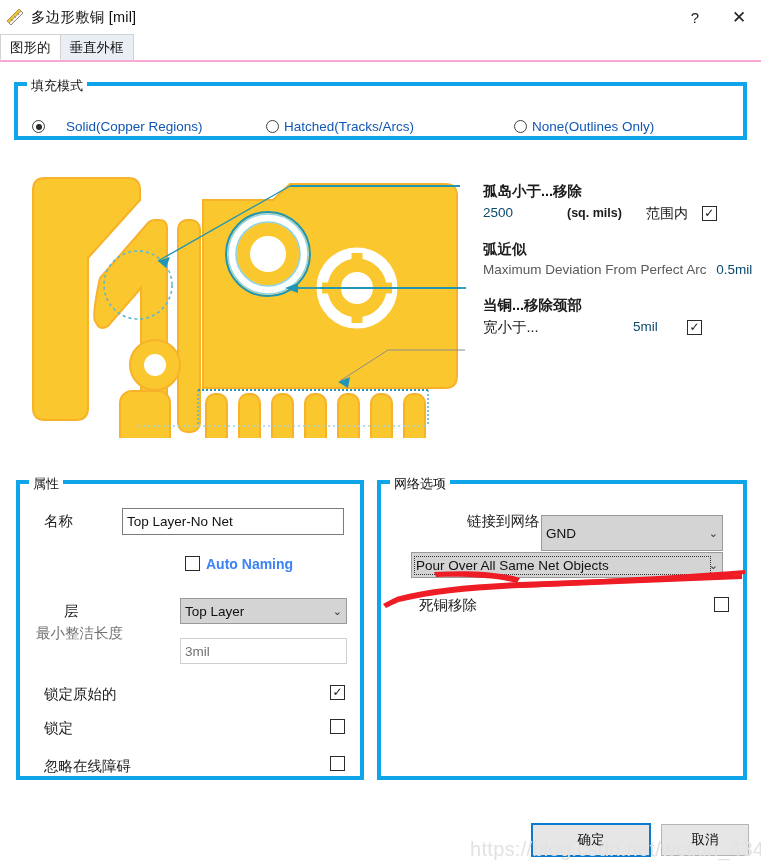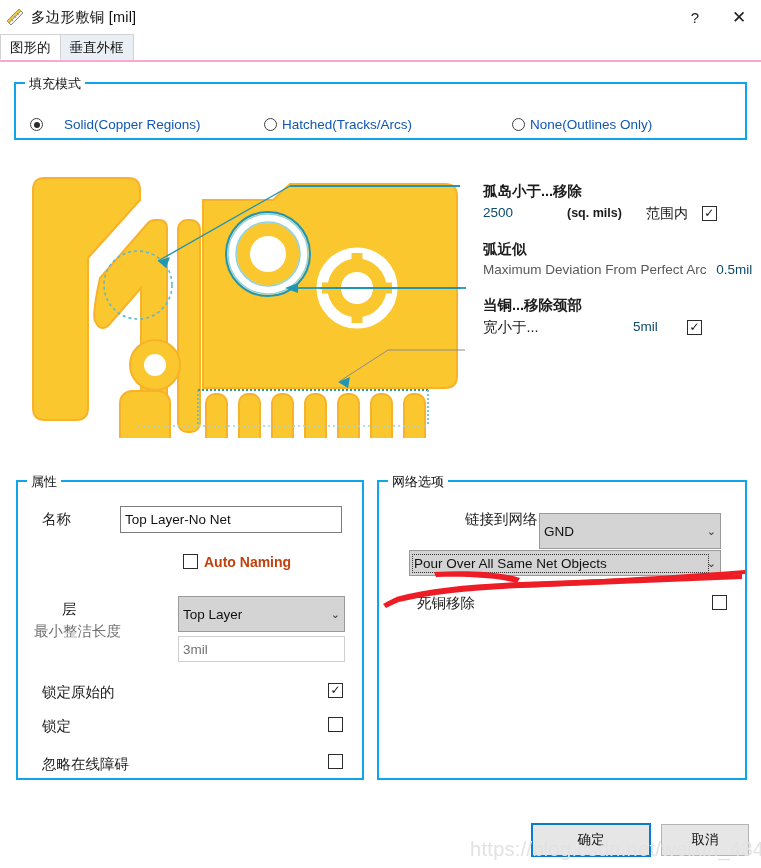--- a/index.html
+++ b/index.html
@@ -41,21 +41,21 @@
     height:26px; line-height:26px; padding:0 9px;
     font-size:13.5px; color:#111;
     border:1px solid #d2d2d2; border-bottom:none;
     margin-right:-1px; cursor:default;
   }
   .tab.active { background:#ffffff; position:relative; z-index:3; border-bottom:1px solid #fff; }
   .tab.inactive { background:#e9eff5; }
 
   
   .group {
-    position:absolute; border:2px solid #0ea5e9;
+    position:absolute; border:4px solid #0ea5e9;
   }
   .group-title {
     position:absolute; top:-9px; left:9px;
     background:#fff; padding:0 4px;
     font-size:13px; color:#111;
   }
 
   
   #fill-row { position:absolute; top:30px; left:0; width:100%; height:28px; }
   .radio-item {
@@ -110,21 +110,21 @@
   .combo .caret {
     margin-left:auto; font-size:11px; color:#333;
     font-family:"DejaVu Sans", sans-serif;
   }
   .combo.focus .inner {
     outline:1px dotted #333; outline-offset:1px;
     flex:1 1 auto; overflow:hidden; white-space:nowrap;
   }
   .autoname {
     position:absolute; display:flex; align-items:flex-start;
-    font-size:14px; font-weight:bold; color:#c2410c; cursor:default;
+    font-size:14px; font-weight:bold; color:#3b82f6; cursor:default;
   }
 
   
   #redmarks { position:absolute; left:0; top:0; width:761px; height:868px;
               pointer-events:none; }
 
   
   .btn {
     position:absolute; background:#e6e6e6; border:1px solid #b4b4b4;
     font-size:13.5px; color:#111; display:flex; align-items:center;
@@ -276,21 +276,21 @@
 
   <div class="lbl" style="left:24px; top:28px;">名称</div>
   <div class="txtbox" style="left:102px; top:24px; width:222px; height:27px;">Top Layer-No Net</div>
 
   <div class="autoname" style="left:165px; top:72px;">
     <span class="cb" style="margin-right:6px;"></span>
     <span>Auto Naming</span>
   </div>
 
   <div class="lbl" style="left:44px; top:118px;">层</div>
-  <div class="combo" style="left:160px; top:114px; width:167px; height:36px;gap:36px;">
+  <div class="combo" style="left:160px; top:114px; width:167px; height:26px;gap:36px;">
     <span>Top Layer</span>
     <span class="caret">⌄</span>
   </div>
 
   <div class="lbl dim" style="left:16px; top:140px;">最小整洁长度</div>
   <div class="txtbox ph" style="left:160px; top:154px; width:167px; height:26px;">3mil</div>
 
   <div class="lbl" style="left:24px; top:201px;">锁定原始的</div>
   <div style="position:absolute; left:310px; top:200px;">
     <span class="cb on"></span>

